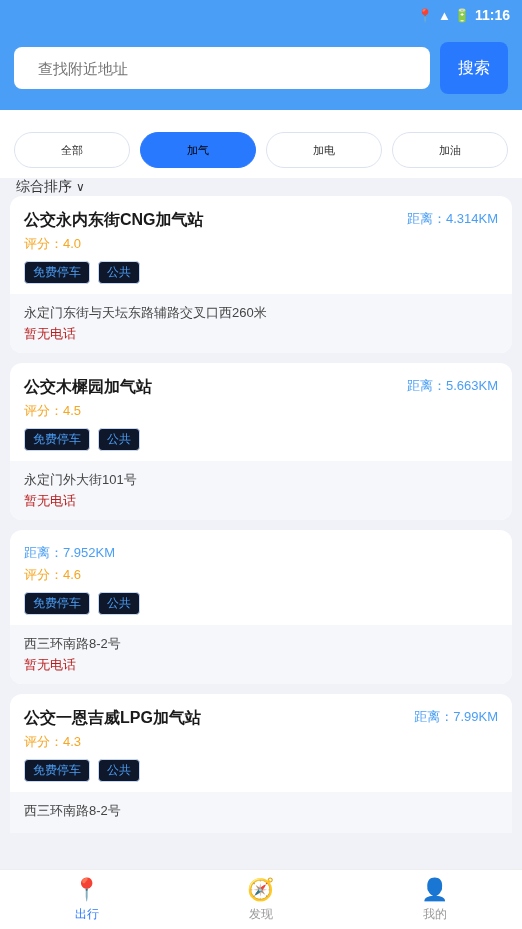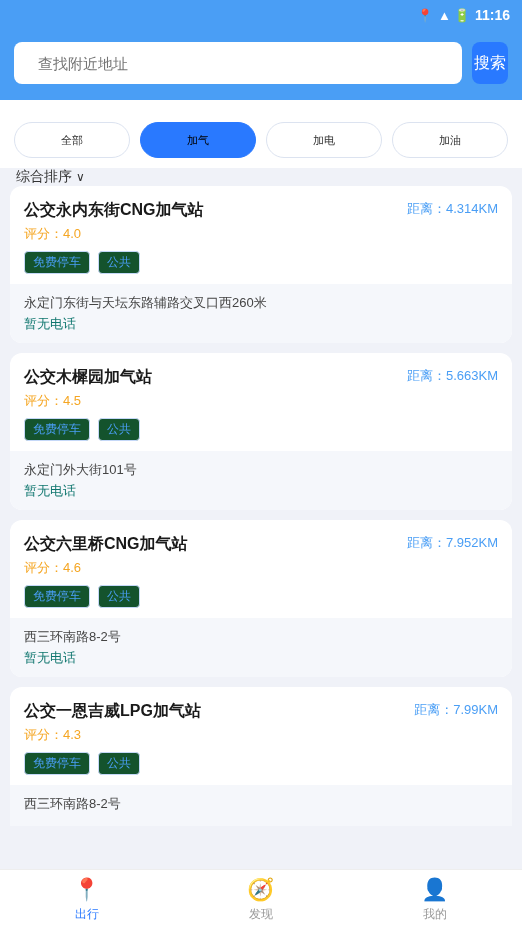--- a/index.html
+++ b/index.html
@@ -53,22 +53,22 @@
       padding: 0 24px;
       font-size: 15px;
       color: #aaa;
       outline: none;
     }
     .search-button {
       background: #2979ff;
       color: white;
       border: none;
       border-radius: 8px;
-      height: 42px;
-      padding: 0 2px;
+      height: 52px;
+      padding: 0 18px;
       font-size: 16px;
       font-weight: 500;
       cursor: pointer;
       white-space: nowrap;
     }
 
     
     .filter-tabs {
       background: white;
       display: flex;
@@ -158,36 +158,36 @@
       display: flex;
       gap: 8px;
       margin-bottom: 0;
     }
     .tag {
       font-size: 12px;
       color: #4a9ef5;
       border: 1px solid #c5d8f8;
       border-radius: 4px;
       padding: 2px 8px;
-      background: #14532d;
+      background: #0f172a;
     }
 
     .station-address-block {
       background: #f5f7fb;
       margin: 0;
       padding: 10px 14px;
     }
     .station-address {
       font-size: 13px;
       color: #444;
       margin-bottom: 3px;
     }
     .station-phone {
       font-size: 13px;
-      color: #0f766e;
+      color: #b91c1c;
     }
 
     
     .bottom-nav {
       position: fixed;
       bottom: 0;
       left: 0;
       width: 522px;
       height: 60px;
       background: white;
@@ -289,21 +289,20 @@
     </div>
     <div class="station-address-block">
       <div class="station-address">永定门外大街101号</div>
       <div class="station-phone">暂无电话</div>
     </div>
   </div>
 
   <div class="station-card">
     <div class="station-main">
       <div class="station-header">
-        <span class="station-name">公交六里桥CNG加气站</span>
         <span class="station-distance">距离：7.952KM</span>
       </div>
       <div class="station-rating">评分：4.6</div>
       <div class="station-tags">
         <span class="tag">免费停车</span>
         <span class="tag">公共</span>
       </div>
     </div>
     <div class="station-address-block">
       <div class="station-address">西三环南路8-2号</div>

